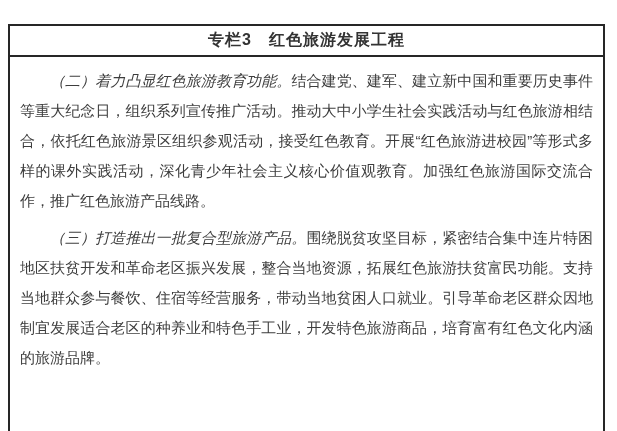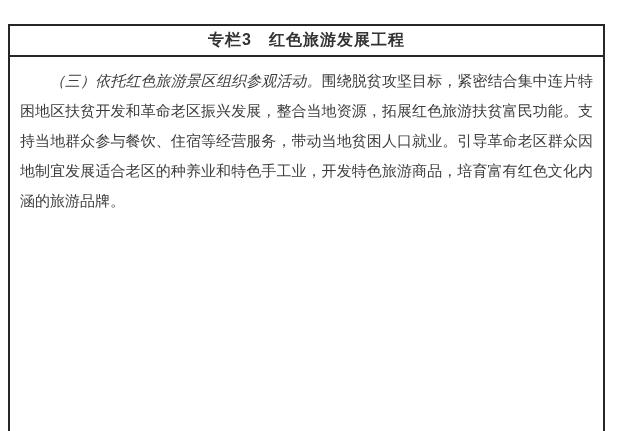--- a/index.html
+++ b/index.html
@@ -61,16 +61,19 @@
 </style>
 </head>
 <body>
 
 <div class="panel">
   <div class="panel-header">
     <span class="panel-title">专栏3　红色旅游发展工程</span>
   </div>
   <div class="panel-body">
     <p class="para">
-      <span class="para-lead">（三）依托红色旅游景区组织参观活动。</span><span class="para-text">围绕脱贫攻坚目标，紧密结合集中连片特困地区扶贫开发和革命老区振兴发展，整合当地资源，拓展红色旅游扶贫富民功能。支持当地群众参与餐饮、住宿等经营服务，带动当地贫困人口就业。引导革命老区群众因地制宜发展适合老区的种养业和特色手工业，开发特色旅游商品，培育富有红色文化内涵的旅游品牌。</span>
+      <span class="para-lead">（二）着力凸显红色旅游教育功能。</span><span class="para-text">结合建党、建军、建立新中国和重要历史事件等重大纪念日，组织系列宣传推广活动。推动大中小学生社会实践活动与红色旅游相结合，依托红色旅游景区组织参观活动，接受红色教育。开展“红色旅游进校园”等形式多样的课外实践活动，深化青少年社会主义核心价值观教育。加强红色旅游国际交流合作，推广红色旅游产品线路。</span>
+    </p>
+    <p class="para">
+      <span class="para-lead">（三）打造推出一批复合型旅游产品。</span><span class="para-text">围绕脱贫攻坚目标，紧密结合集中连片特困地区扶贫开发和革命老区振兴发展，整合当地资源，拓展红色旅游扶贫富民功能。支持当地群众参与餐饮、住宿等经营服务，带动当地贫困人口就业。引导革命老区群众因地制宜发展适合老区的种养业和特色手工业，开发特色旅游商品，培育富有红色文化内涵的旅游品牌。</span>
     </p>
   </div>
 </div>
 
 </body></html>

